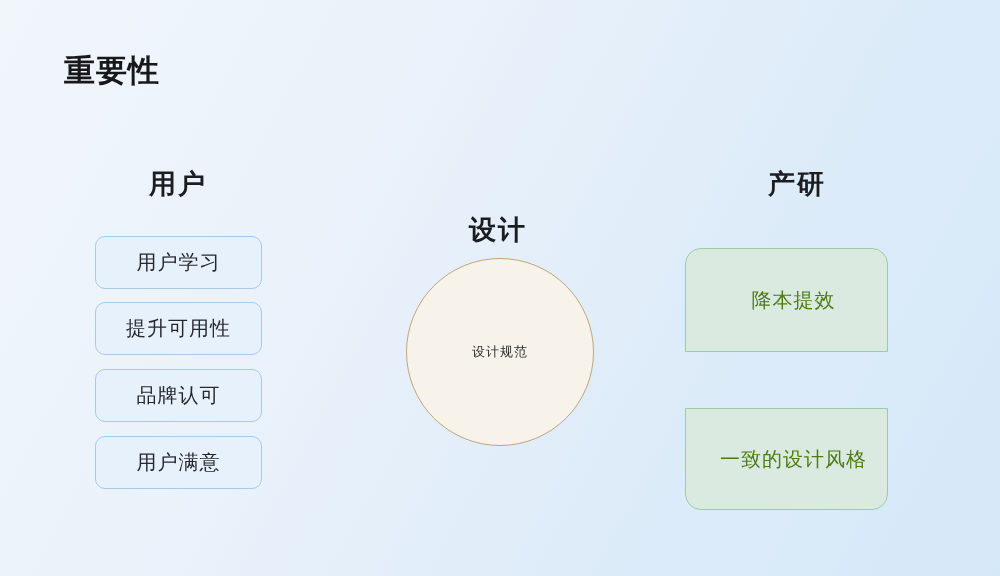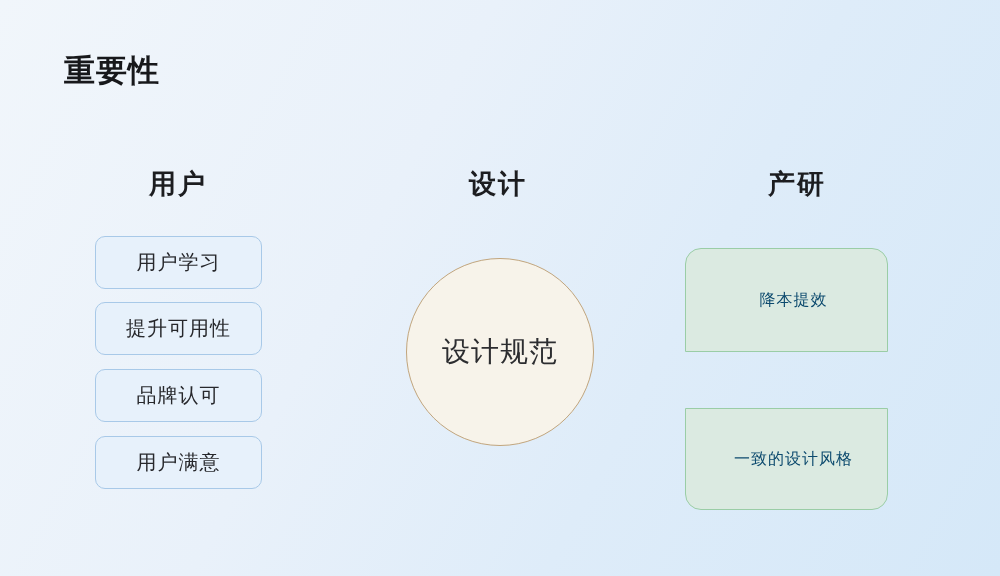--- a/index.html
+++ b/index.html
@@ -32,21 +32,21 @@
     top: 166px;
     font-size: 27px;
     font-weight: 700;
     color: #1c1d20;
     letter-spacing: 2px;
     text-align: center;
     transform: translateX(-50%);
     white-space: nowrap;
   }
   .col-header.user   { left: 178px; }
-  .col-header.design { left: 498px; }
+  .col-header.design { left: 498px; margin-top: 46px; }
   .col-header.prod   { left: 788px; margin-left: 9px; }
 
   .blue-box {
     position: absolute;
     left: 95px;
     width: 167px;
     height: 53px;
     box-sizing: border-box;
     background: #e7f1fb;
     border: 1px solid #a8c9e8;
@@ -71,40 +71,40 @@
     top: 258px;
     width: 188px;
     height: 188px;
     box-sizing: border-box;
     background: #f7f3ea;
     border: 1.5px solid #c1a57d;
     border-radius: 50%;
     display: flex;
     align-items: center;
     justify-content: center;
-    font-size: 28px;
+    font-size: 13px;
     font-weight: 500;
     color: #2c2d30;
     letter-spacing: 1px;
     white-space: nowrap;
   }
 
   .green-box {
     position: absolute;
     left: 685px;
     width: 203px;
     box-sizing: border-box;
     background: #dbeae1;
     border: 1px solid #9acda6;
     display: flex;
     align-items: center;
     justify-content: center;
-    font-size: 16px;
+    font-size: 20px;
     font-weight: 500;
-    color: #0c4a6e;
+    color: #4d7c0f;
     letter-spacing: 1px;
     white-space: nowrap;
     padding-left: 14px;
   }
   .green-box.g1 {
     top: 248px;
     height: 104px;
     border-radius: 16px 16px 0 0;
   }
   .green-box.g2 {

